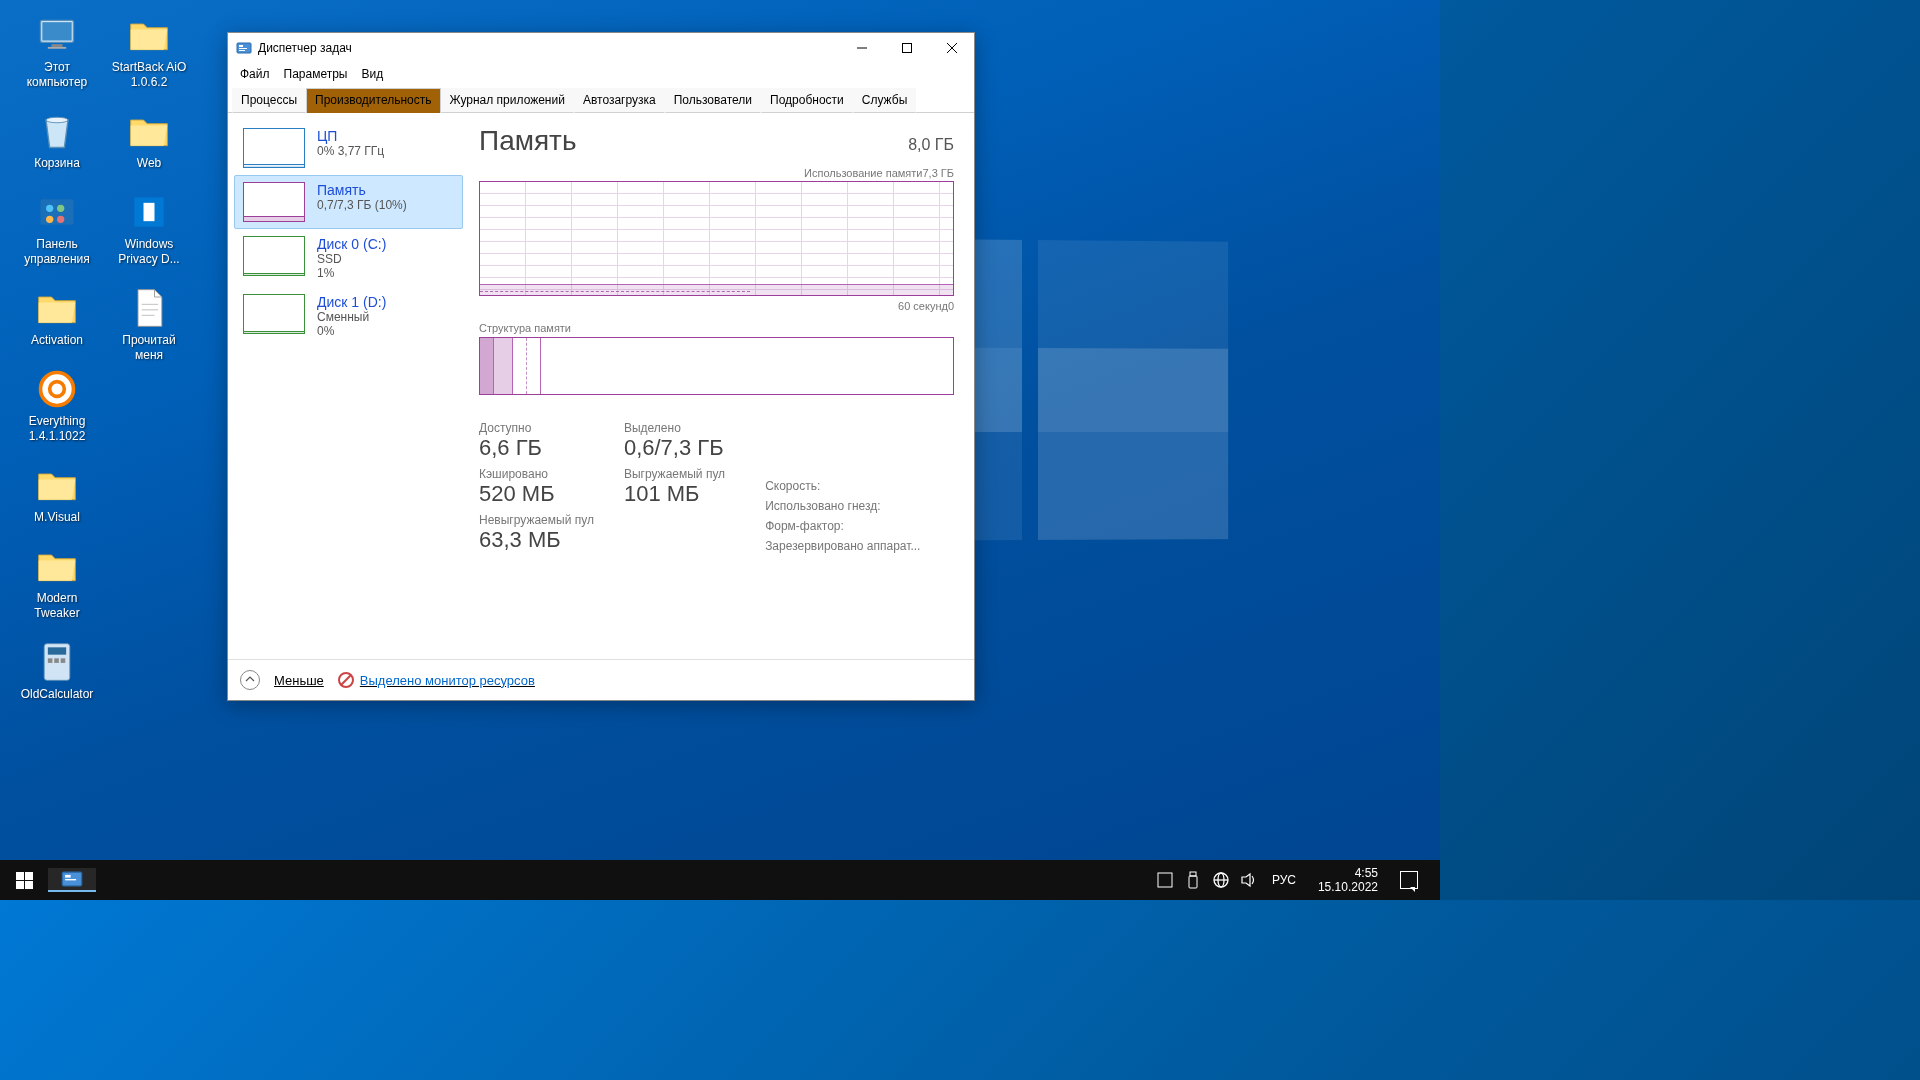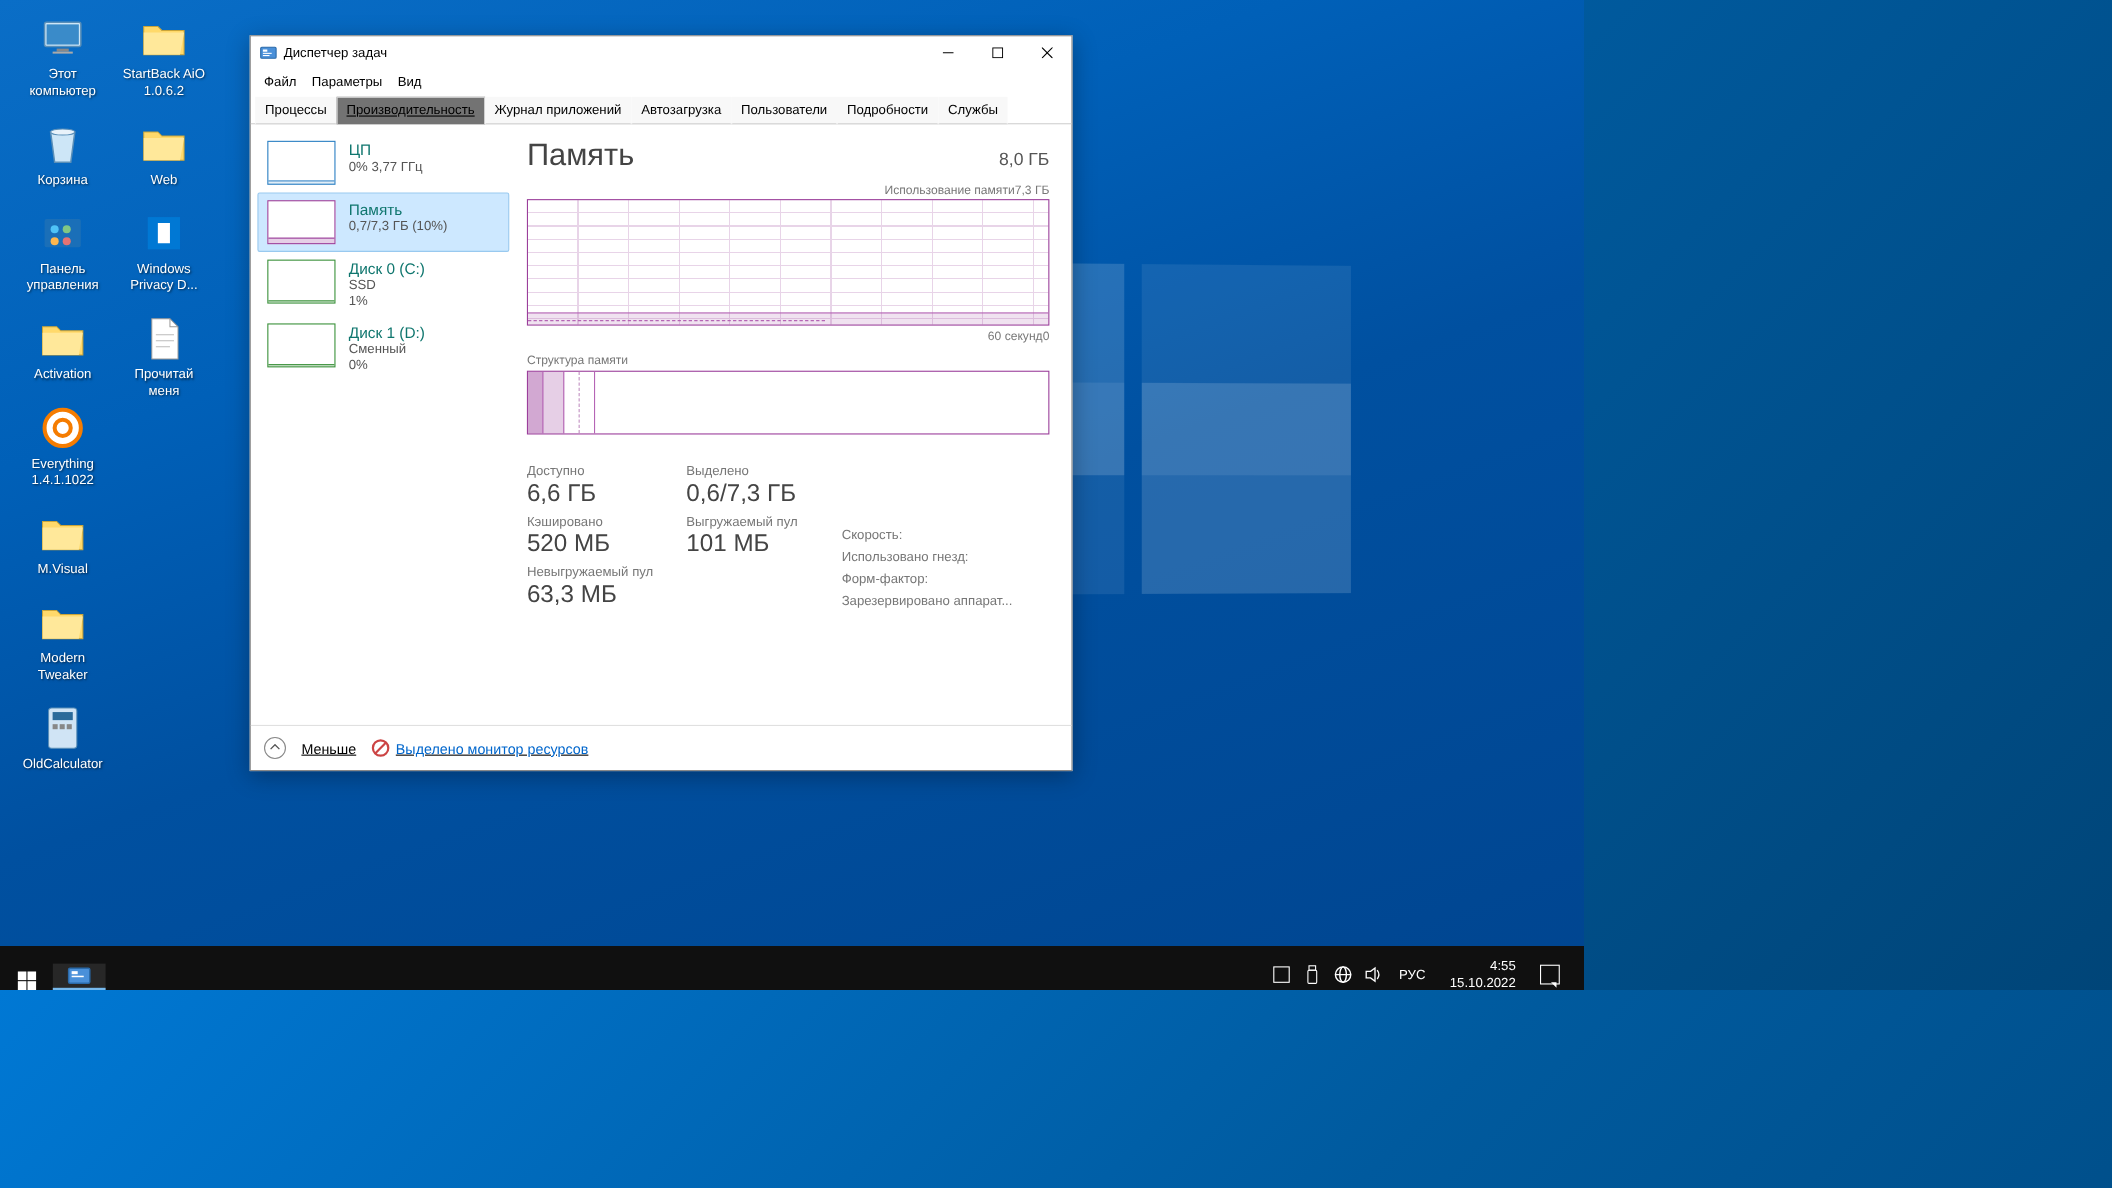--- a/index.html
+++ b/index.html
@@ -26,37 +26,37 @@
 .tm { position: absolute; left: 227px; top: 32px; width: 748px; height: 669px; background: #fff; border: 1px solid #888; box-shadow: 0 4px 20px rgba(0,0,0,0.3); display: flex; flex-direction: column; }
 .tm-titlebar { height: 30px; display: flex; align-items: center; padding: 0 0 0 8px; font-size: 12px; color: #000; }
 .tm-titlebar .appicon { width: 16px; height: 16px; margin-right: 6px; }
 .tm-titlebar .title { flex: 1; }
 .tm-titlebar .winbtns { display: flex; }
 .tm-titlebar .winbtns div { width: 45px; height: 30px; display: flex; align-items: center; justify-content: center; cursor: pointer; }
 .tm-menu { display: flex; gap: 2px; padding: 2px 6px 4px; font-size: 12px; }
 .tm-menu span { padding: 2px 6px; cursor: pointer; }
 .tm-tabs { display: flex; border-bottom: 1px solid #d0d0d0; padding: 0 4px; font-size: 12px; }
 .tm-tabs .tab { padding: 4px 8px 5px; border: 1px solid transparent; border-bottom: none; cursor: pointer; position: relative; top: 1px; background: #fff; }
-.tm-tabs .tab.active { border-color: #d0d0d0; background: #737373; text-decoration: underline; }
+.tm-tabs .tab.active { border-color: #d0d0d0; background: #a16207; }
 .tm-tabs .tab:not(.active) { border-bottom: 1px solid #d0d0d0; background: #f8f8f8; }
 
 .tm-body { flex: 1; display: flex; overflow: hidden; }
 .tm-sidebar { width: 239px; padding: 8px 4px 8px 6px; overflow-y: auto; }
 .sb-item { display: flex; align-items: flex-start; padding: 6px 8px; gap: 12px; cursor: pointer; border-radius: 2px; border: 1px solid transparent; }
 .sb-item.selected { background: #cde8ff; border-color: #99c9ef; }
 .sb-thumb { width: 62px; height: 40px; border: 1px solid; background: #fff; position: relative; flex-shrink: 0; }
 .sb-thumb.cpu { border-color: #2a7fc3; }
 .sb-thumb.mem { border-color: #9b3f9b; }
 .sb-thumb.disk { border-color: #3a913a; }
 .sb-thumb::after { content: ""; position: absolute; left: 0; right: 0; bottom: 0; height: 3px; }
 .sb-thumb.cpu::after { background: linear-gradient(to top, rgba(42,127,195,0.3), transparent); border-top: 1px solid #2a7fc3; height: 2px; }
 .sb-thumb.mem::after { background: rgba(155,63,155,0.25); border-top: 1px solid #9b3f9b; height: 4px; }
 .sb-thumb.disk::after { background: rgba(58,145,58,0.2); border-top: 1px solid #3a913a; height: 1px; }
 .sb-txt { font-size: 13px; color: #333; }
-.sb-txt .t1 { font-size: 14px; color: #0f766e; }
+.sb-txt .t1 { font-size: 14px; color: #1d4ed8; }
 .sb-txt .t2 { font-size: 12px; color: #555; }
 
 .tm-main { flex: 1; padding: 12px 20px 10px 12px; display: flex; flex-direction: column; }
 .mem-head { display: flex; justify-content: space-between; align-items: baseline; margin-bottom: 10px; }
 .mem-head h1 { font-size: 28px; font-weight: 400; color: #444; }
 .mem-head .cap { font-size: 16px; color: #555; }
 .chart-label { display: flex; justify-content: flex-end; font-size: 11px; color: #777; }
 .chart { height: 115px; border: 1px solid #9b3f9b; margin: 2px 0 4px; position: relative; background: repeating-linear-gradient(to bottom, transparent 0 11px, #e8d4e8 11px 12px), repeating-linear-gradient(to right, transparent 0 45px, #e8d4e8 45px 46px); }
 .chart .fill { position: absolute; left: 0; right: 0; bottom: 0; height: 11px; background: rgba(155,63,155,0.15); border-top: 1px solid #b565b5; }
 .chart .fill::before { content:""; position:absolute; left:0; bottom:0; width:57%; height:3px; border-top:1px dashed #b565b5; }
@@ -75,21 +75,21 @@
 .stat .val { font-size: 22px; color: #444; font-weight: 400; }
 .stats-right { font-size: 12px; color: #777; display: flex; flex-direction: column; gap: 6px; padding-top: 2px; justify-content: flex-end; }
 
 .tm-footer { border-top: 1px solid #e0e0e0; padding: 10px 12px; display: flex; align-items: center; gap: 14px; font-size: 13px; text-decoration: underline; }
 .tm-footer .circle { width: 20px; height: 20px; border: 1px solid #888; border-radius: 50%; display: flex; align-items: center; justify-content: center; cursor: pointer; }
 .tm-footer .link { color: #0066cc; cursor: pointer; display: flex; align-items: center; gap: 6px; }
 .tm-footer .nosign { width: 16px; height: 16px; border: 2px solid #c44; border-radius: 50%; position: relative; }
 .tm-footer .nosign::after { content:""; position:absolute; width: 14px; height: 2px; background: #c44; top: 5px; left: -1px; transform: rotate(-45deg); }
 
 
-.taskbar { position: absolute; left: 0; right: 0; bottom: 0; height: 40px; background: #101010; display: flex; align-items: flex-end; color: #fff; }
+.taskbar { position: absolute; left: 0; right: 0; bottom: 0; height: 40px; background: #101010; display: flex; align-items: center; color: #fff; }
 .taskbar .btn { width: 48px; display: flex; align-items: center; justify-content: center; cursor: pointer; }
 .taskbar .btn.active { background: #272727; border-bottom: 2px solid #76b9ed; }
 .taskbar .spacer { flex: 1; }
 .tray { display: flex; align-items: center; gap: 10px; padding: 0 6px; font-size: 12px; }
 .tray .ic2 { width: 18px; height: 18px; cursor: pointer; display: flex; align-items: center; justify-content: center; }
 .tray .lang { font-size: 12px; cursor: pointer; padding: 0 4px; }
 .tray .clock { text-align: right; font-size: 12px; line-height: 1.2; padding: 0 8px; cursor: pointer; }
 .tray .notif { width: 18px; height: 18px; border: 1.5px solid #fff; cursor: pointer; position: relative; margin: 0 10px 0 4px; }
 .tray .notif::after { content:""; position:absolute; bottom:-4px; right:2px; width:0; height:0; border-left:5px solid transparent; border-top:5px solid #fff; }
 .showdesk { width: 6px; border-left: 1px solid #444; cursor: pointer; }

